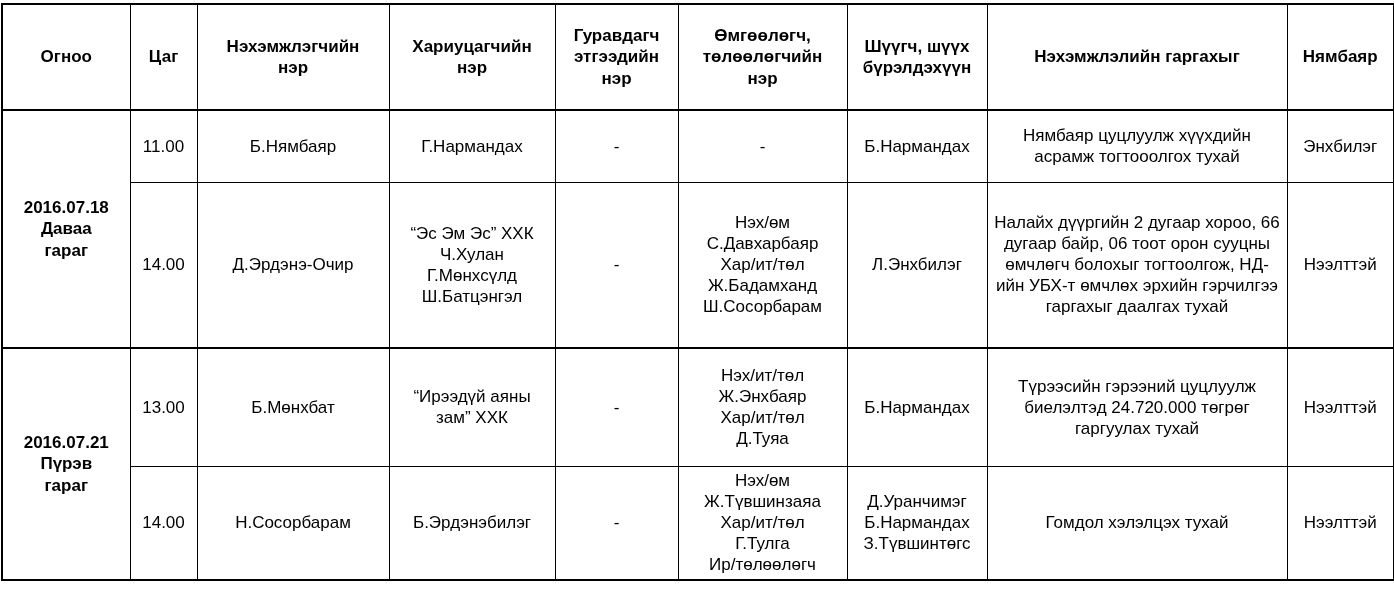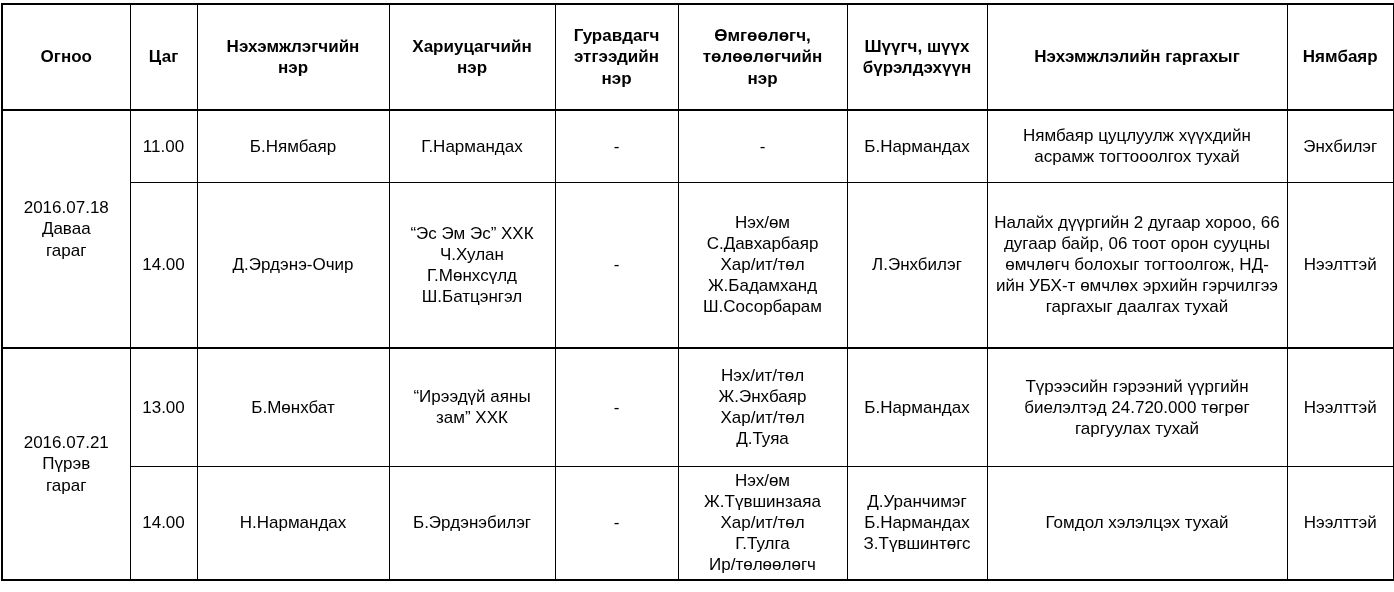--- a/index.html
+++ b/index.html
@@ -35,21 +35,21 @@
     box-sizing: border-box;
   }
   .schedule thead th {
     font-weight: bold;
     border-bottom: 2px solid #000000;
   }
   .schedule tr.group-start > td {
     border-top: 2px solid #000000;
   }
   .schedule td.date-cell {
-    font-weight: normal;
+    font-weight: bold;
   }
   tr.row-head { height: 106px; }
   tr.row-a { height: 72px; }
   tr.row-b { height: 166px; }
   tr.row-c { height: 118px; }
   tr.row-d { height: 114px; }
 </style>
 </head>
 <body>
 
@@ -124,26 +124,26 @@
         <td>13.00</td>
         <td>Б.Мөнхбат</td>
         <td>“Ирээдүй аяны
 зам” ХХК</td>
         <td>-</td>
         <td>Нэх/ит/төл
 Ж.Энхбаяр
 Хар/ит/төл
 Д.Туяа</td>
         <td>Б.Нармандах</td>
-        <td>Түрээсийн гэрээний үүргийн биелэлтэд 24.720.000 төгрөг гаргуулах тухай</td>
+        <td>Түрээсийн гэрээний цуцлуулж биелэлтэд 24.720.000 төгрөг гаргуулах тухай</td>
         <td>Нээлттэй</td>
       </tr>
       <tr class="row-d">
         <td>14.00</td>
-        <td>Н.Нармандах</td>
+        <td>Н.Сосорбарам</td>
         <td>Б.Эрдэнэбилэг</td>
         <td>-</td>
         <td>Нэх/өм
 Ж.Түвшинзаяа
 Хар/ит/төл
 Г.Тулга
 Ир/төлөөлөгч</td>
         <td>Д.Уранчимэг
 Б.Нармандах
 З.Түвшинтөгс</td>

